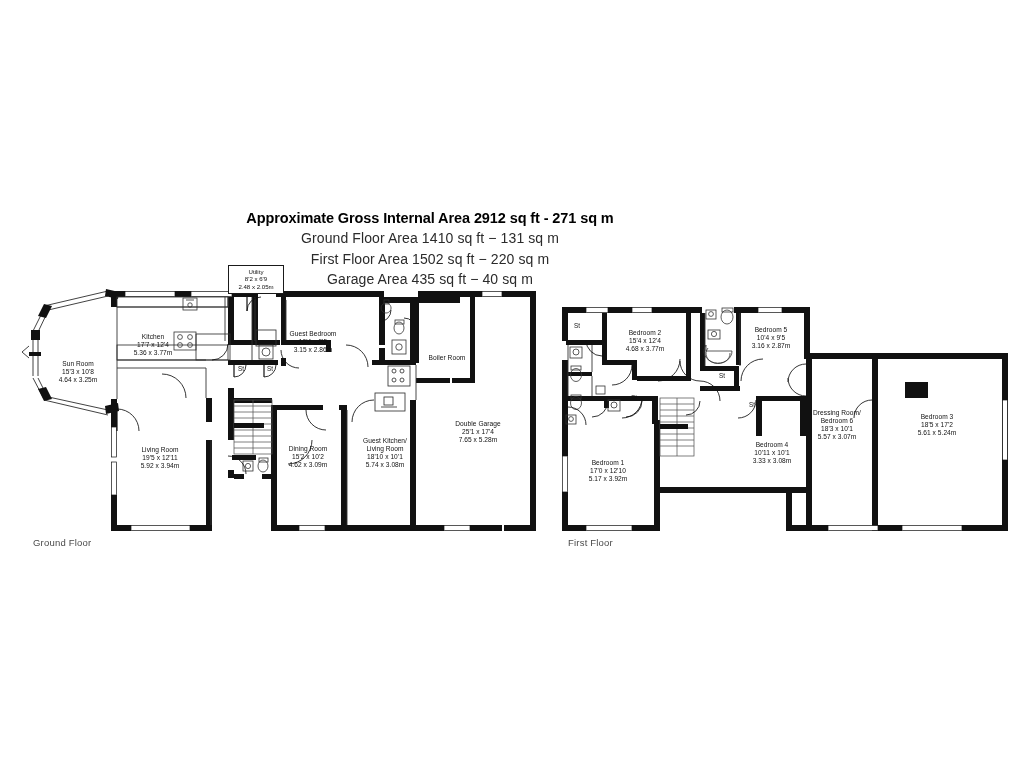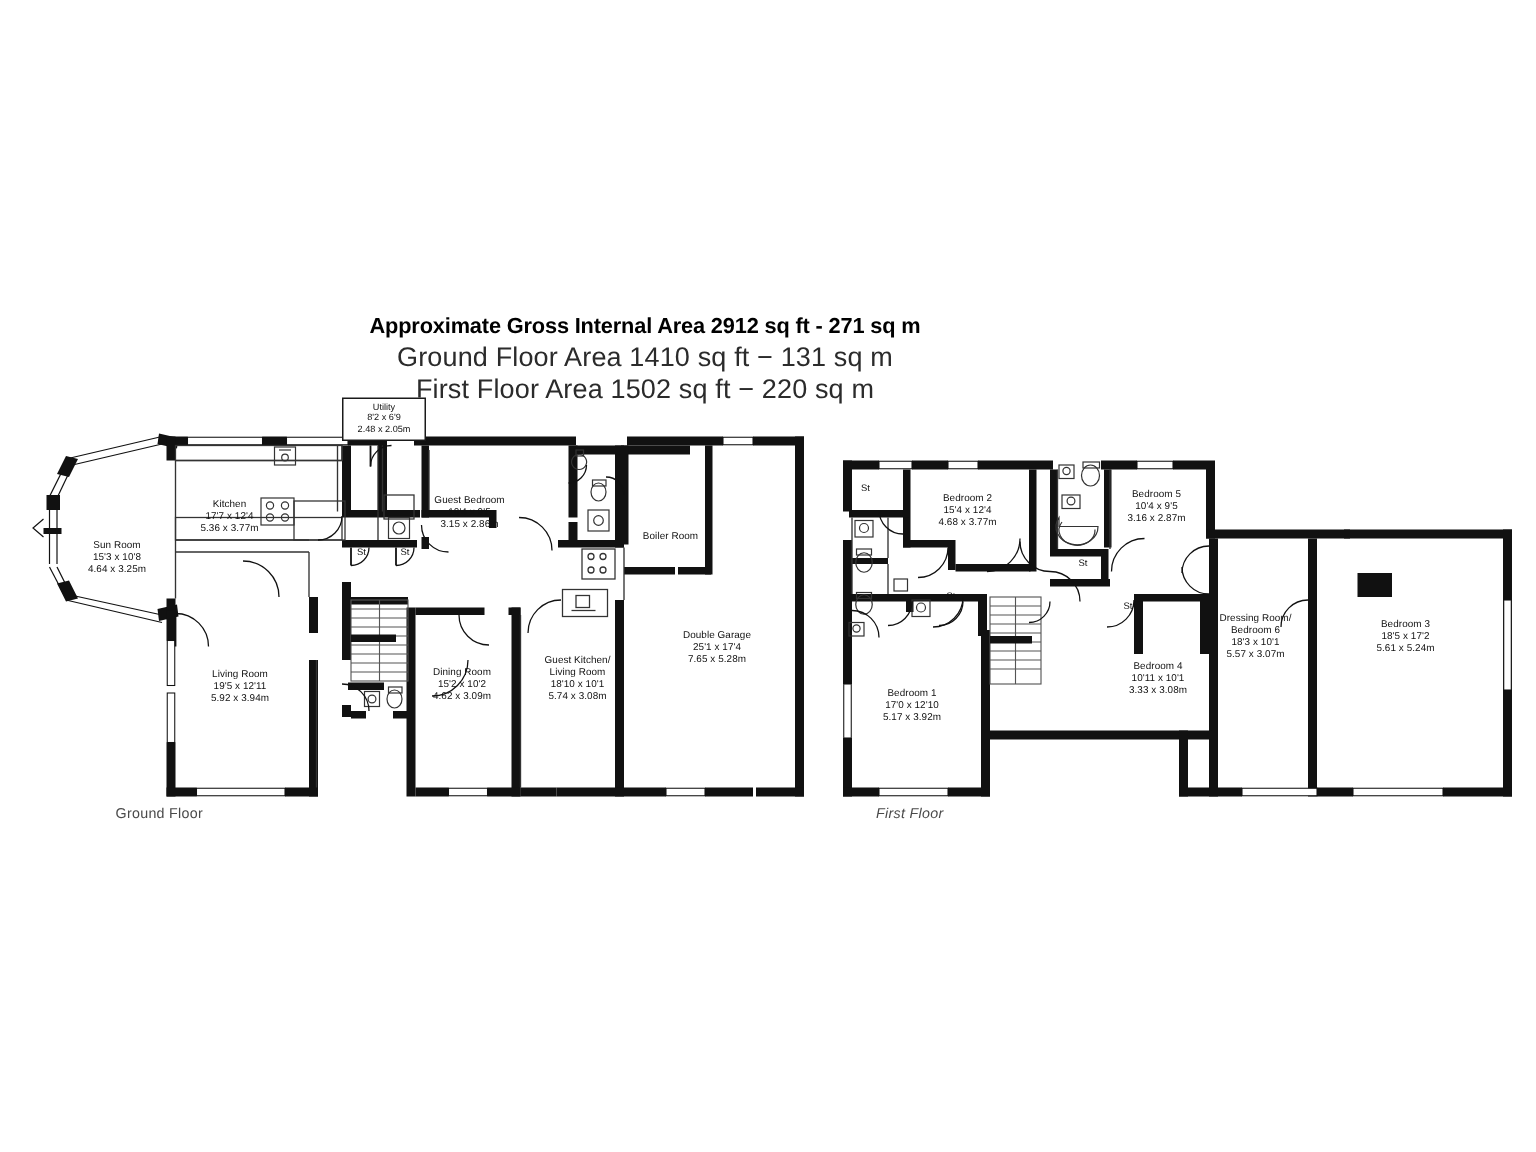--- a/index.html
+++ b/index.html
@@ -29,35 +29,34 @@
     pointer-events: none;
   }
   .title-main {
     font-size: 14.5px;
     font-weight: bold;
     color: #000;
     letter-spacing: -0.1px;
     line-height: 20px;
   }
   .title-sub {
-    font-size: 18px;
+    font-size: 14px;
     font-weight: normal;
     color: #2b2b2b;
     line-height: 20.5px;
     letter-spacing: 0.1px;
   }
   .floor-caption {
     position: absolute;
     font-size: 9.5px;
     color: #4a4a4a;
     letter-spacing: 0.2px;
-    margin-left: 44px;
   }
   #caption-ground { left: 33px; top: 537px; }
-  #caption-first  { left: 540px; top: 537px; font-style: italic; }
+  #caption-first  { left: 568px; top: 537px; }
 
   svg.plan {
     position: absolute;
     left: 0;
     top: 0;
     width: 1024px;
     height: 768px;
   }
   .roomlabel {
     position: absolute;
@@ -93,20 +92,21 @@
 </style>
 </head>
 <body>
 
 <div id="floorplan-root">
 
   <div class="title-block">
     <div class="title-main">Approximate Gross Internal Area 2912 sq ft - 271 sq m</div>
     <div class="title-sub">Ground Floor Area 1410 sq ft − 131 sq m</div>
     <div class="title-sub">First Floor Area 1502 sq ft − 220 sq m</div>
+    <div class="title-sub">Garage Area 435 sq ft − 40 sq m</div>
   </div>
 
   <svg class="plan" viewBox="0 0 1024 768">
     <g shape-rendering="geometricPrecision">
 
     <g>
 
       <g fill="none" stroke="#111" stroke-width="0.8">
         <path d="M44,306 L108,291"></path>
         <path d="M44,311 L108,296"></path>

